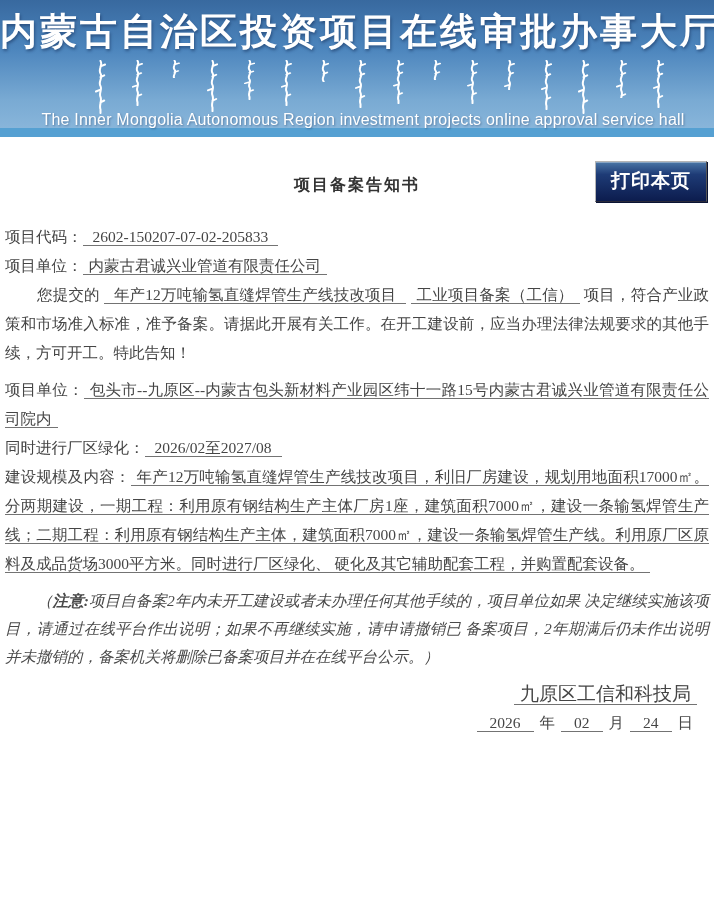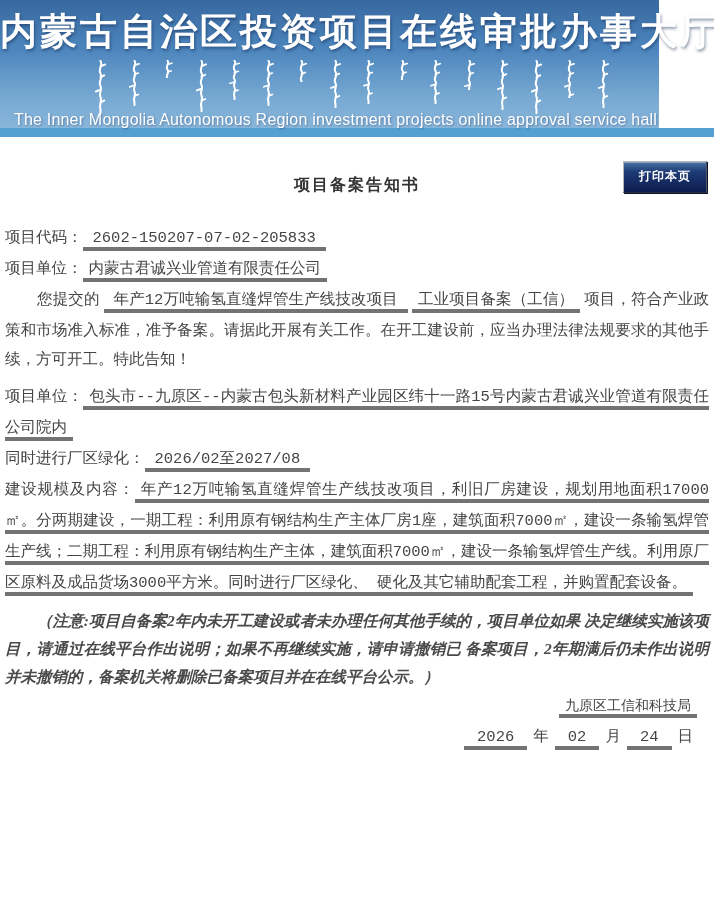--- a/index.html
+++ b/index.html
@@ -4,21 +4,21 @@
 <style>
   * { margin:0; padding:0; box-sizing:border-box; }
   html,body { width:714px; }
   body {
     width:714px; height:905px; background:#fff; overflow:hidden;
     font-family:"Liberation Serif","DejaVu Serif",serif;
     color:#454545;
   }
   
   .header {
-    height:128px; width:659px;
+    height:128px; width:714px;
     background:linear-gradient(180deg,#38699f 0%,#4c85bd 38%,#79aad3 78%,#88b5da 100%);
     text-align:center; position:relative;
   }
   .header-stripe { height:9px; width:714px; background:#55a0d2; }
   .title-cn {
     font-family:"Liberation Serif",serif;
     font-size:37px; font-weight:bold; color:#fff; letter-spacing:3px;
     padding-top:7px; text-shadow:1px 2px 3px rgba(10,30,70,.45);
     white-space:nowrap;
   }
@@ -32,45 +32,45 @@
     font-size:16px; color:#fff; letter-spacing:.2px;
     text-shadow:1px 1px 2px rgba(10,30,70,.35);
     margin-top:-1px;
     padding-left:12px;
   }
   
   .content { padding:0 5px; position:relative; }
   .print-row { text-align:right; padding:24px 2px 0 0; height:56px; }
   .print-btn {
     font-family:"Liberation Sans",sans-serif;
-    font-size:12px; font-weight:bold; color:#fff;
+    font-size:19px; font-weight:bold; color:#fff;
     background:linear-gradient(180deg,#4a76a6 0%,#1e3b76 32%,#0c1c4e 100%);
     border:1px solid #b5b5b5; border-bottom-color:#2a2a3a; border-right-color:#555;
     box-shadow:inset 0 1px 0 rgba(255,255,255,.35), 1px 1px 0 #0a1435;
     padding:6px 15px 7px; cursor:pointer; letter-spacing:1px;
   }
   .doc-title {
     text-align:center; font-size:16px; font-weight:bold; color:#333;
     letter-spacing:2px; margin-top:-18px;
   }
   .fields { margin-top:26px; }
   .line, .para { font-size:15.5px; line-height:29px; text-align:justify; }
   .lbl { color:#454545;margin-top:25px; }
-  .u { border-bottom:4px solid #737373;font-family:Liberation Mono, monospace; }
+  .u { border-bottom:1px solid #737373; }
   .pad { padding:0 10px; }
   .pad-sm { padding:0 6px; }
   .indent { text-indent:32px; }
   .mt6 { }
   .mt8 { margin-top:8px; }
   .notice {
     font-style:italic; font-size:15.5px; line-height:28px; color:#4a4a4a;
-    text-indent:32px; margin-top:9px; text-align:justify;font-weight:bold;
+    text-indent:32px; margin-top:9px; text-align:justify;
   }
   .notice b { font-style:italic; }
-  .sig { text-align:right; font-size:14px; line-height:29px; padding-right:12px; }
+  .sig { text-align:right; font-size:19px; line-height:29px; padding-right:12px; margin-top:8px; }
   .date-line { text-align:right; font-size:15.5px; line-height:29px; padding-right:10px; }
   .date-line .u { padding:0 13px; }
   .date-line .unit { padding:0 6px; }
 </style>
 </head>
 <body>
 
 <svg width="0" height="0" style="position:absolute">
   <defs>
     <path id="mnw" d="M6 1 C9 6 3 10 6 15 C9 20 3 24 6 29 C8 33 4 37 6 41 C8 46 4 50 6 55 L6 59 M6 7 L11 5 M6 19 L10 17 M6 33 L1 35 M6 47 L10 45" fill="none" stroke="#ffffff" stroke-width="2.2" stroke-linecap="round" stroke-linejoin="round"></path>

